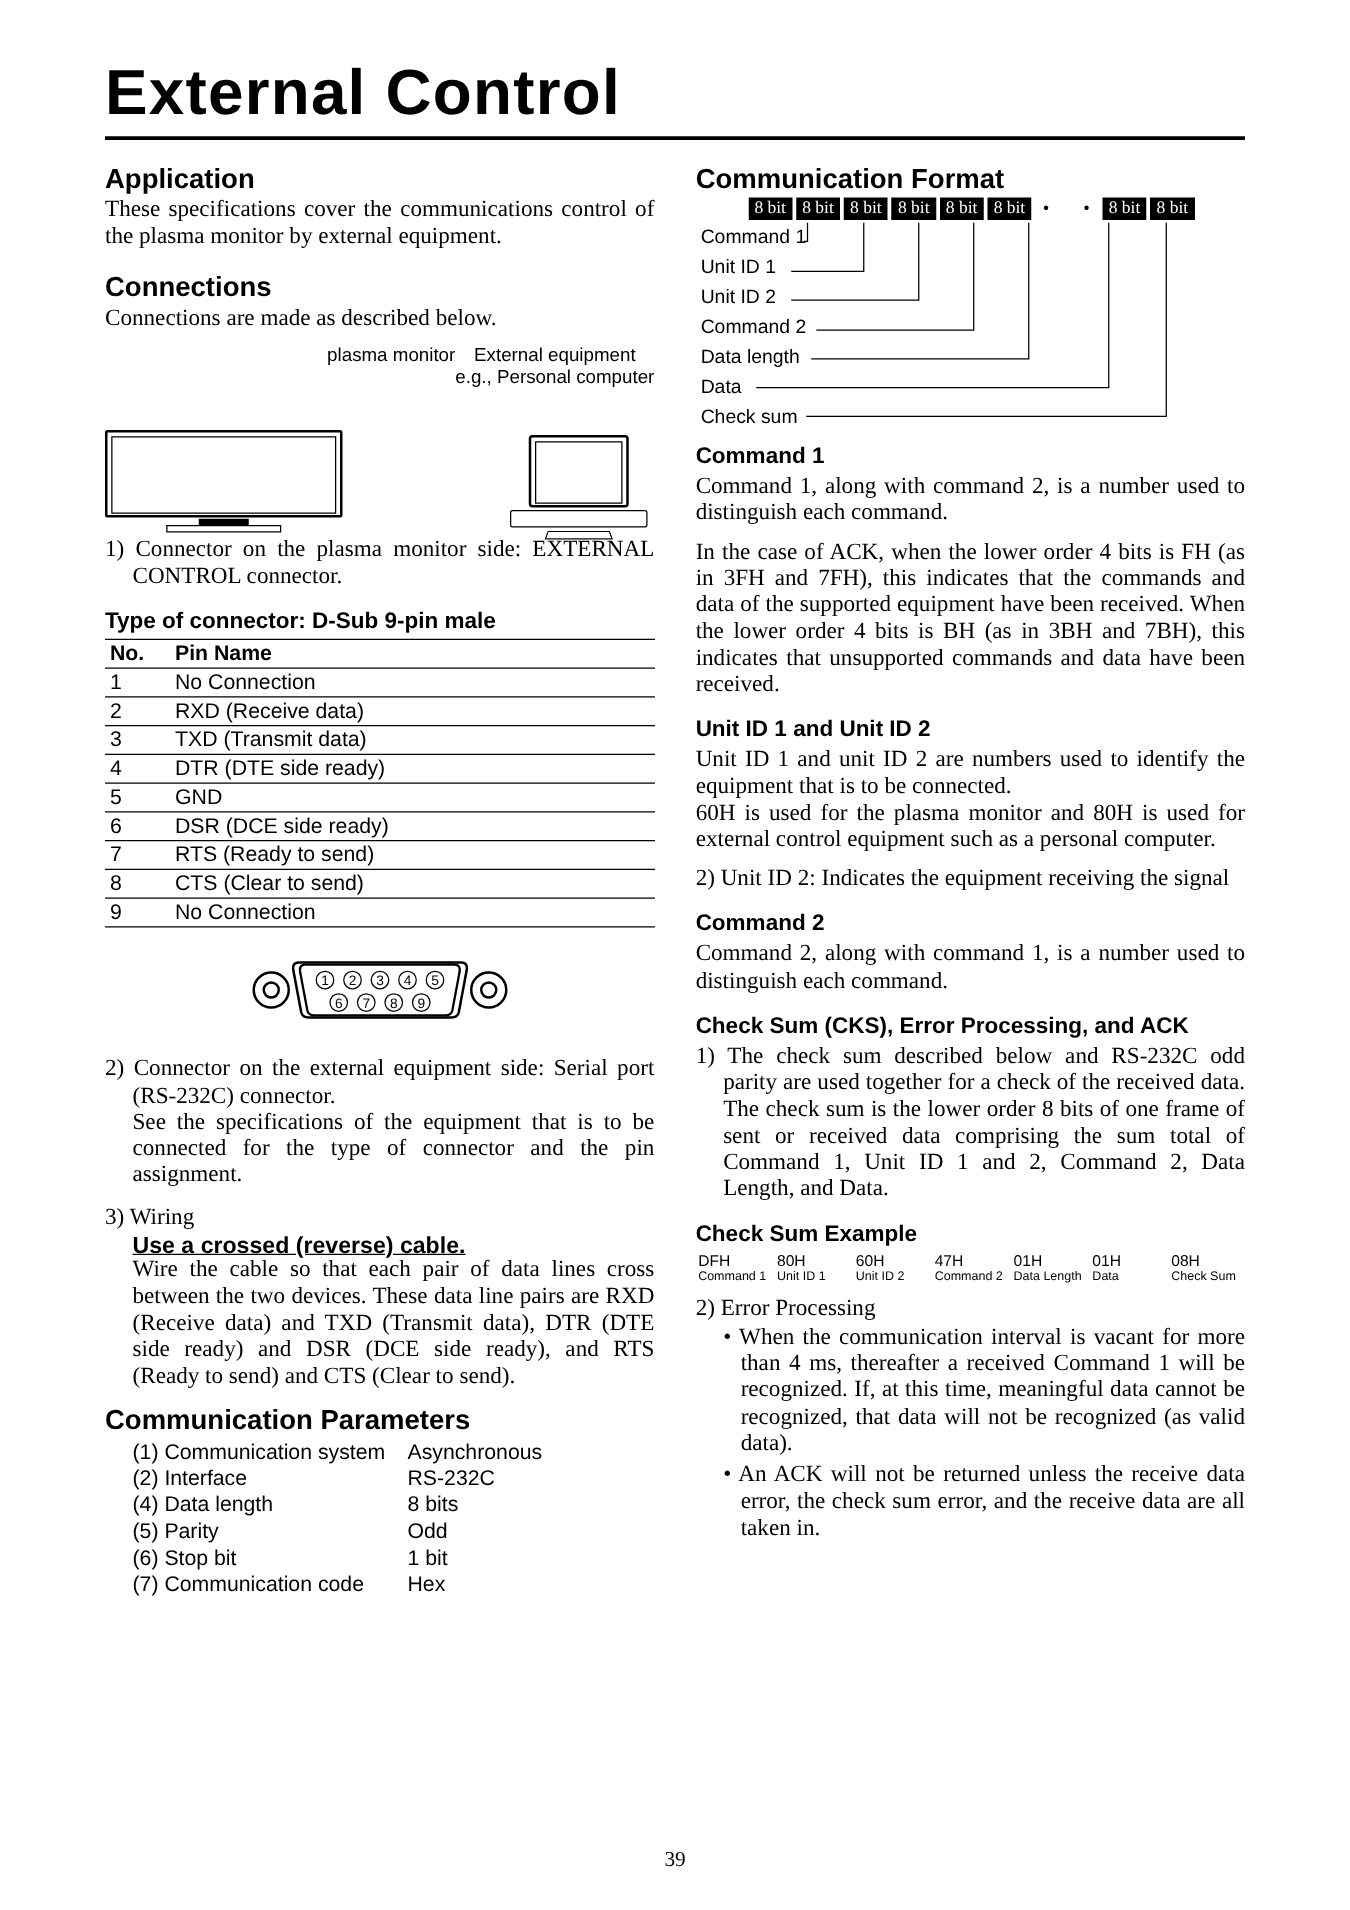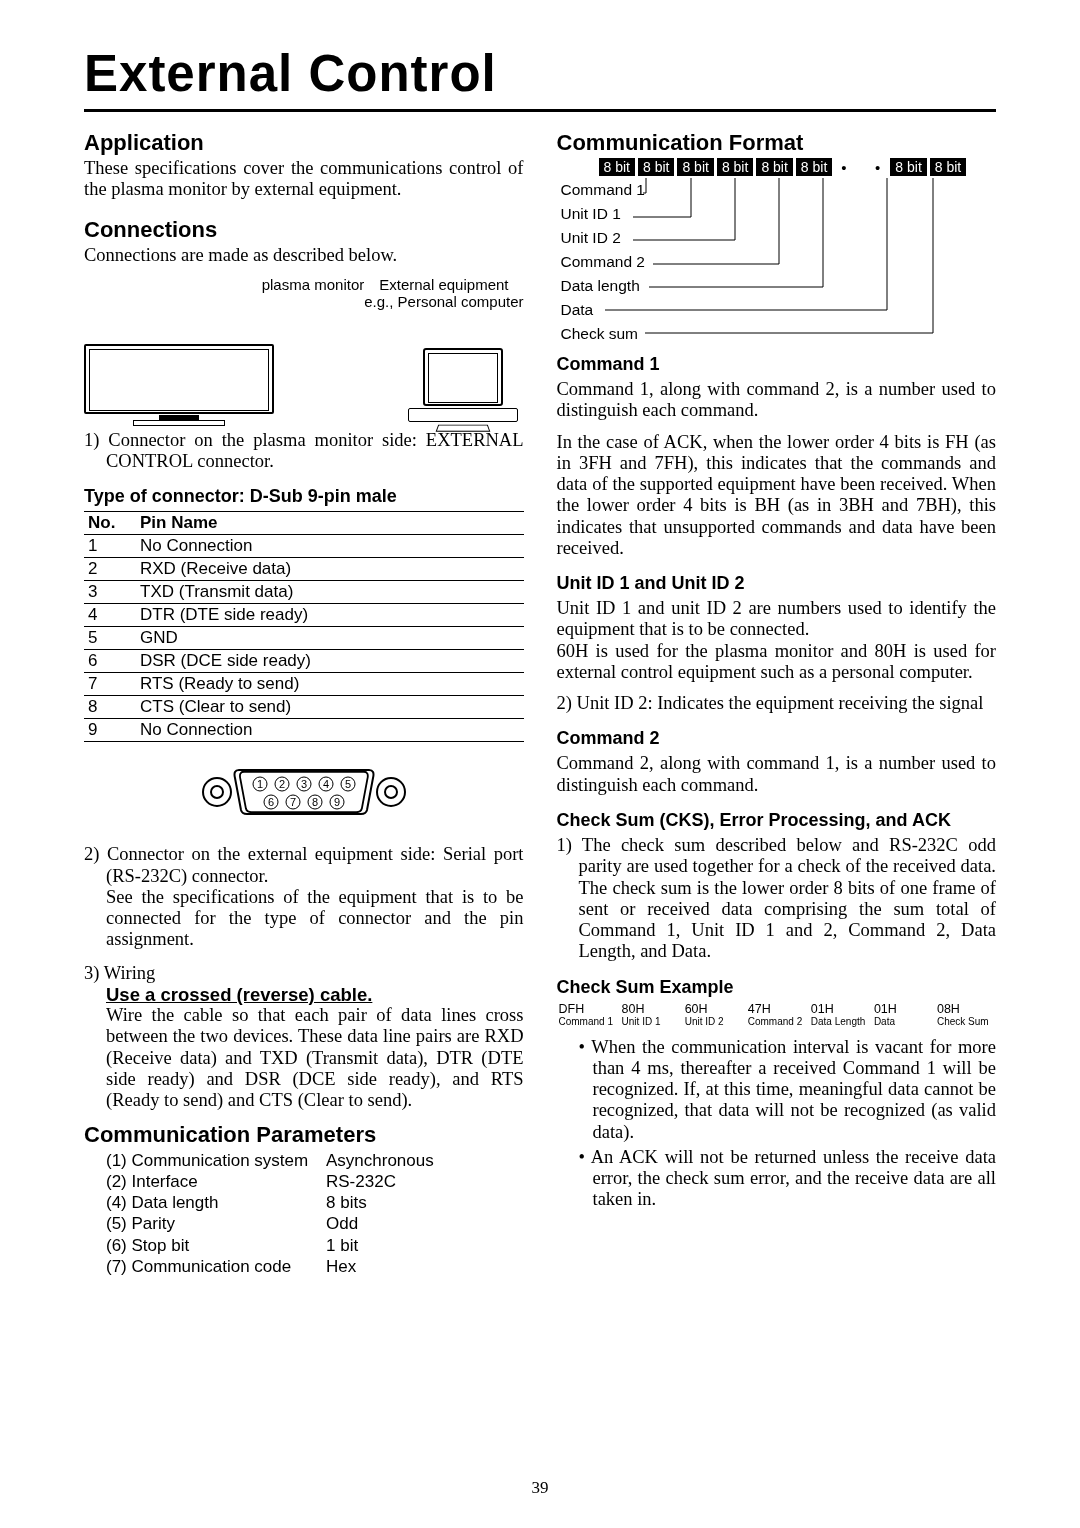--- a/index.html
+++ b/index.html
@@ -189,20 +189,21 @@
   .cf-diagram {
     font-family: Arial, Helvetica, sans-serif;
     font-size: 15px;
     margin-bottom: 6px;
   }
   .cf-bits {
     display: flex;
     align-items: center;
     margin-left: 42px;
     margin-bottom: 2px;
+    font-family: Liberation Serif, serif;
   }
   .cf-bit {
     background: #000;
     color: #fff;
     padding: 1px 5px;
     font-size: 14px;
     margin-right: 3px;
   }
   .cf-dots {
     margin: 0 6px;
@@ -503,20 +504,21 @@
               <div class="cse-hdr">01H</div>
               <div class="cse-sub">Data</div>
             </div>
           <div class="cse-cell">
               <div class="cse-hdr">08H</div>
               <div class="cse-sub">Check Sum</div>
             </div>
         </div>
       </div>
 
+      <p class="body" style="margin:6px 0 2px 0">2) Error Processing</p>
       <div class="bullet-list">
         <div class="bullet-item">• <span>When the communication interval is vacant for more than 4 ms, thereafter a received Command 1 will be recognized. If, at this time, meaningful data cannot be recognized, that data will not be recognized (as valid data).</span></div>
         <div class="bullet-item">• <span>An ACK will not be returned unless the receive data error, the check sum error, and the receive data are all taken in.</span></div>
       </div>
     </div>
   </div>
 
   <div class="page-num">39</div>
 </div>
 

